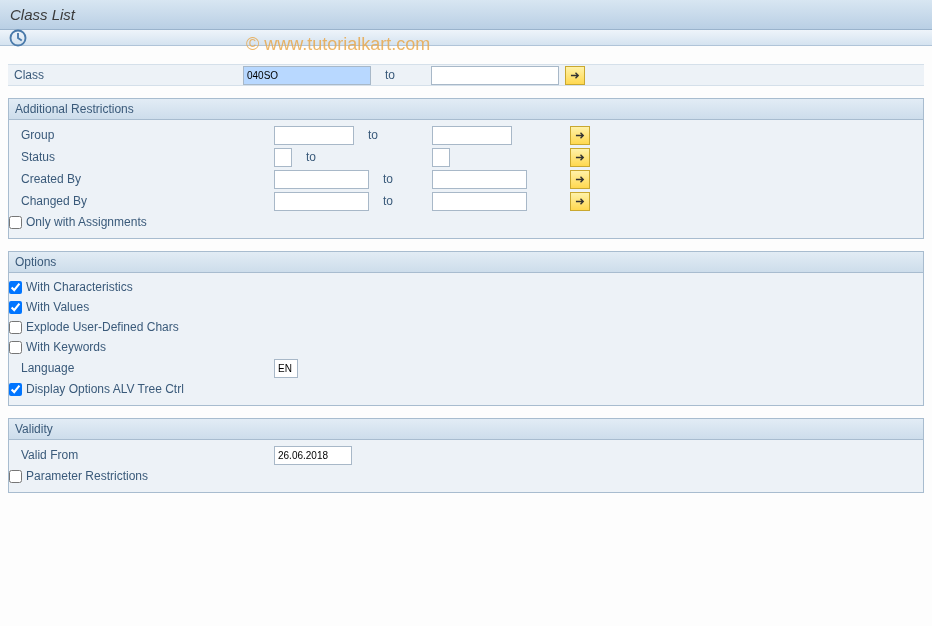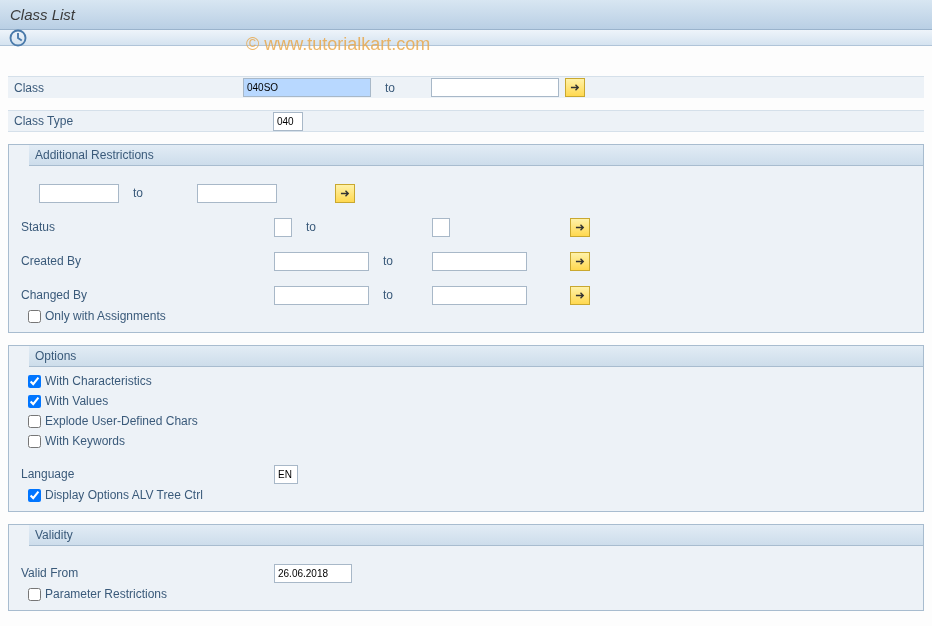--- a/index.html
+++ b/index.html
@@ -48,21 +48,20 @@
       opacity: 0.85;
     }
     .content {
       padding: 18px 8px 8px 8px;
     }
     .row {
       display: flex;
       align-items: center;
       height: 22px;
       margin-bottom: 0;
-      margin-top: 12px;
     }
     .label {
       width: 235px;
       padding-left: 6px;
       color: #3a5a7a;
     }
     .field-input {
       border: 1px solid #a8b8c8;
       background: #fff;
       height: 19px;
@@ -96,35 +95,34 @@
       border: 1px solid #a8bccf;
       margin-top: 12px;
       background: #edf2f7;
     }
     .group-header {
       background: linear-gradient(to bottom, #e2ecf5, #cdddeb);
       border-bottom: 1px solid #a8bccf;
       padding: 3px 6px;
       color: #3a5a7a;
       font-size: 12px;
-      margin-left: 20px;
     }
     .group-body {
       padding: 4px 0 6px 0;
     }
     .group-body .row {
       height: 22px;
     }
     .group-body .label {
       padding-left: 12px;
     }
     .checkbox-row {
       display: flex;
       align-items: center;
-      padding-left: 19px;
+      padding-left: 0;
       height: 20px;
     }
     .checkbox-row input[type="checkbox"] {
       width: 13px;
       height: 13px;
       margin-right: 4px;
     }
     .checkbox-row span {
       color: #3a5a7a;
     }
@@ -161,31 +159,27 @@
       <div class="label">Class</div>
       <input class="field-input selected" style="width: 128px;" value="040SO">
       <div class="to-label">to</div>
       <input class="field-input" style="width: 128px;" value="">
       <div class="multi-btn">
         <svg viewBox="0 0 12 12">
             <path d="M1 6 L9 6 M6 3 L9 6 L6 9" fill="none" stroke="#333" stroke-width="1.5"></path>
           </svg>
       </div>
     </div>
-    <div class="row">
-      <div class="label">Class Type</div>
-      <div style="width:30px"></div>
-      <input class="field-input" style="width: 30px;" value="040">
-    </div>
   </div>
 
   <div class="group-box">
     <div class="group-header">Additional Restrictions</div>
     <div class="group-body">
       <div class="row">
+        <div class="label">Group</div>
         <div style="width:30px"></div>
         <input class="field-input" style="width: 80px;">
         <div class="to-label" style="width:78px">to</div>
         <input class="field-input" style="width: 80px;">
         <div style="width:52px"></div>
         <div class="multi-btn">
             <svg viewBox="0 0 12 12">
               <path d="M1 6 L9 6 M6 3 L9 6 L6 9" fill="none" stroke="#333" stroke-width="1.5"></path>
             </svg>
           </div>

